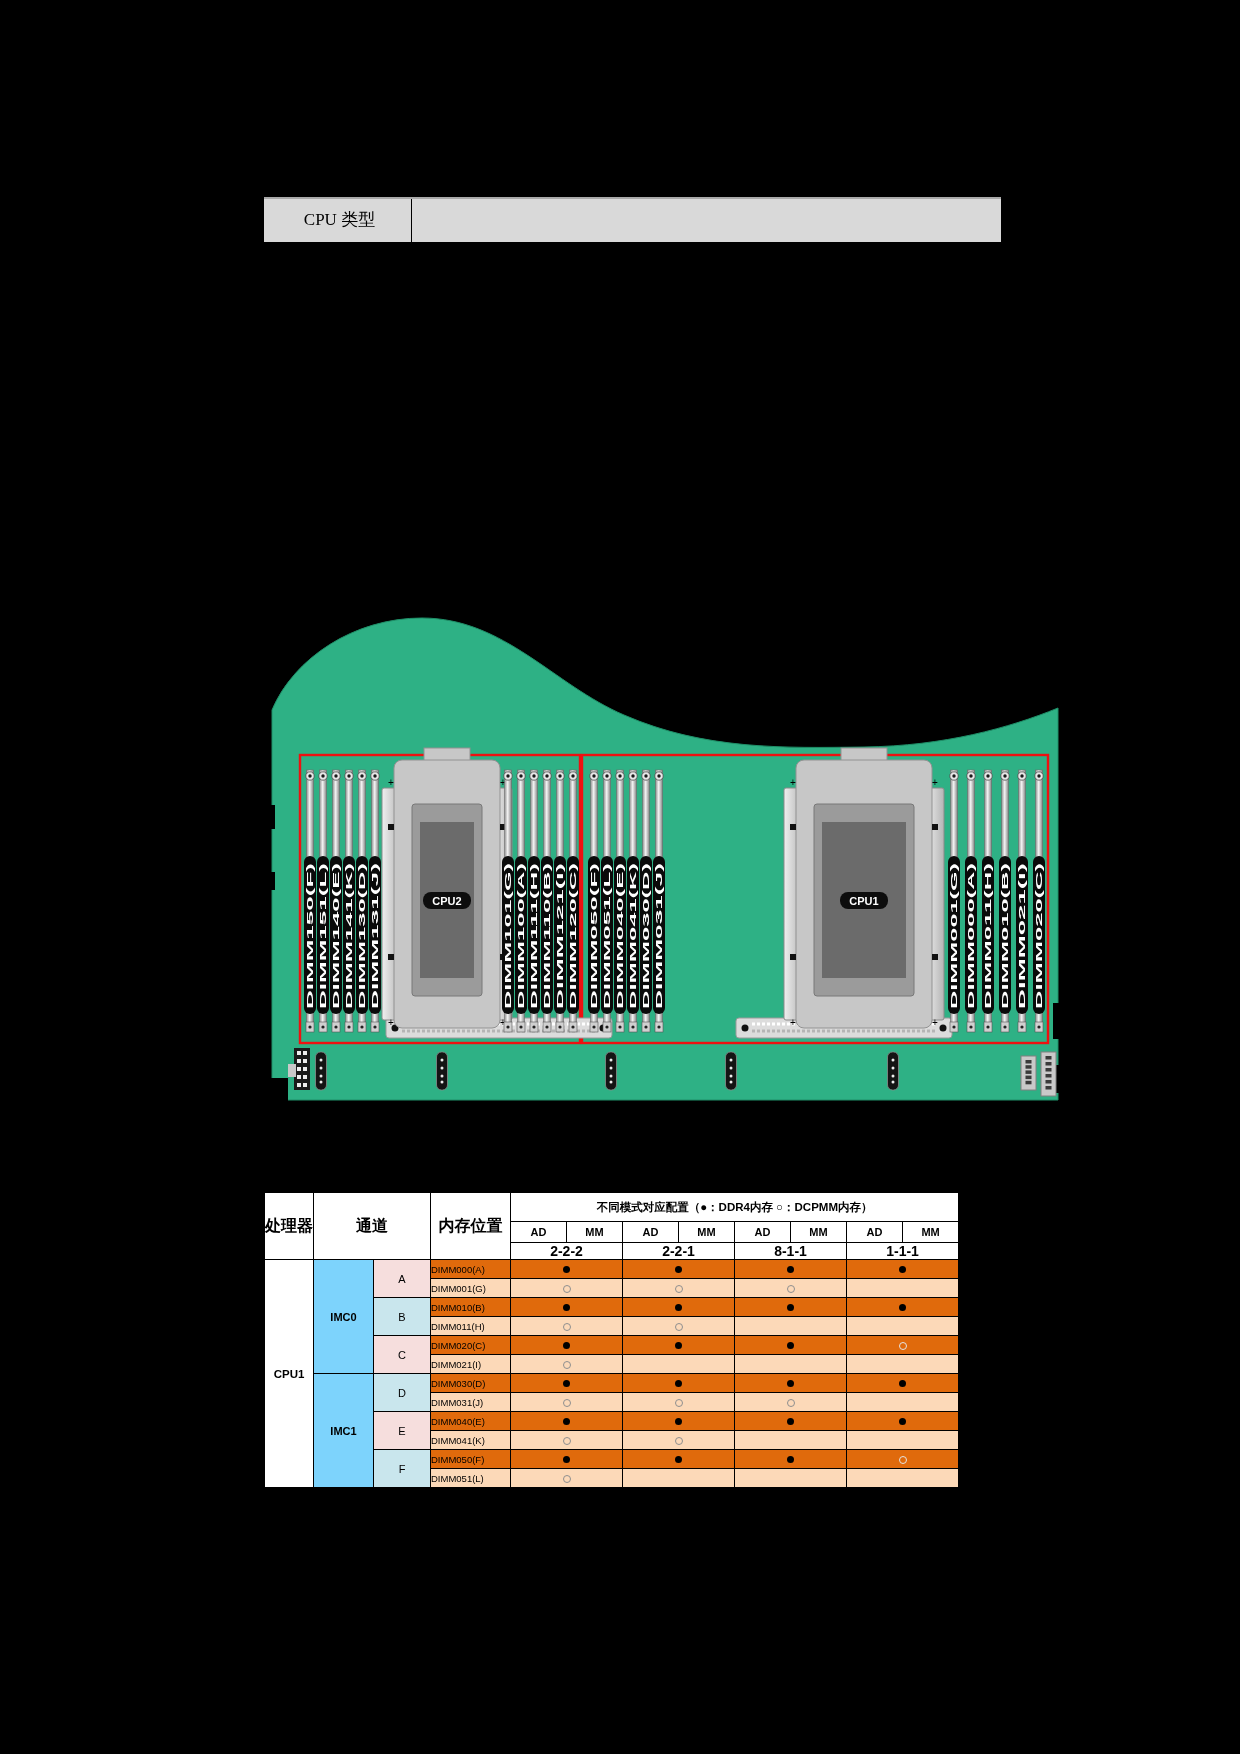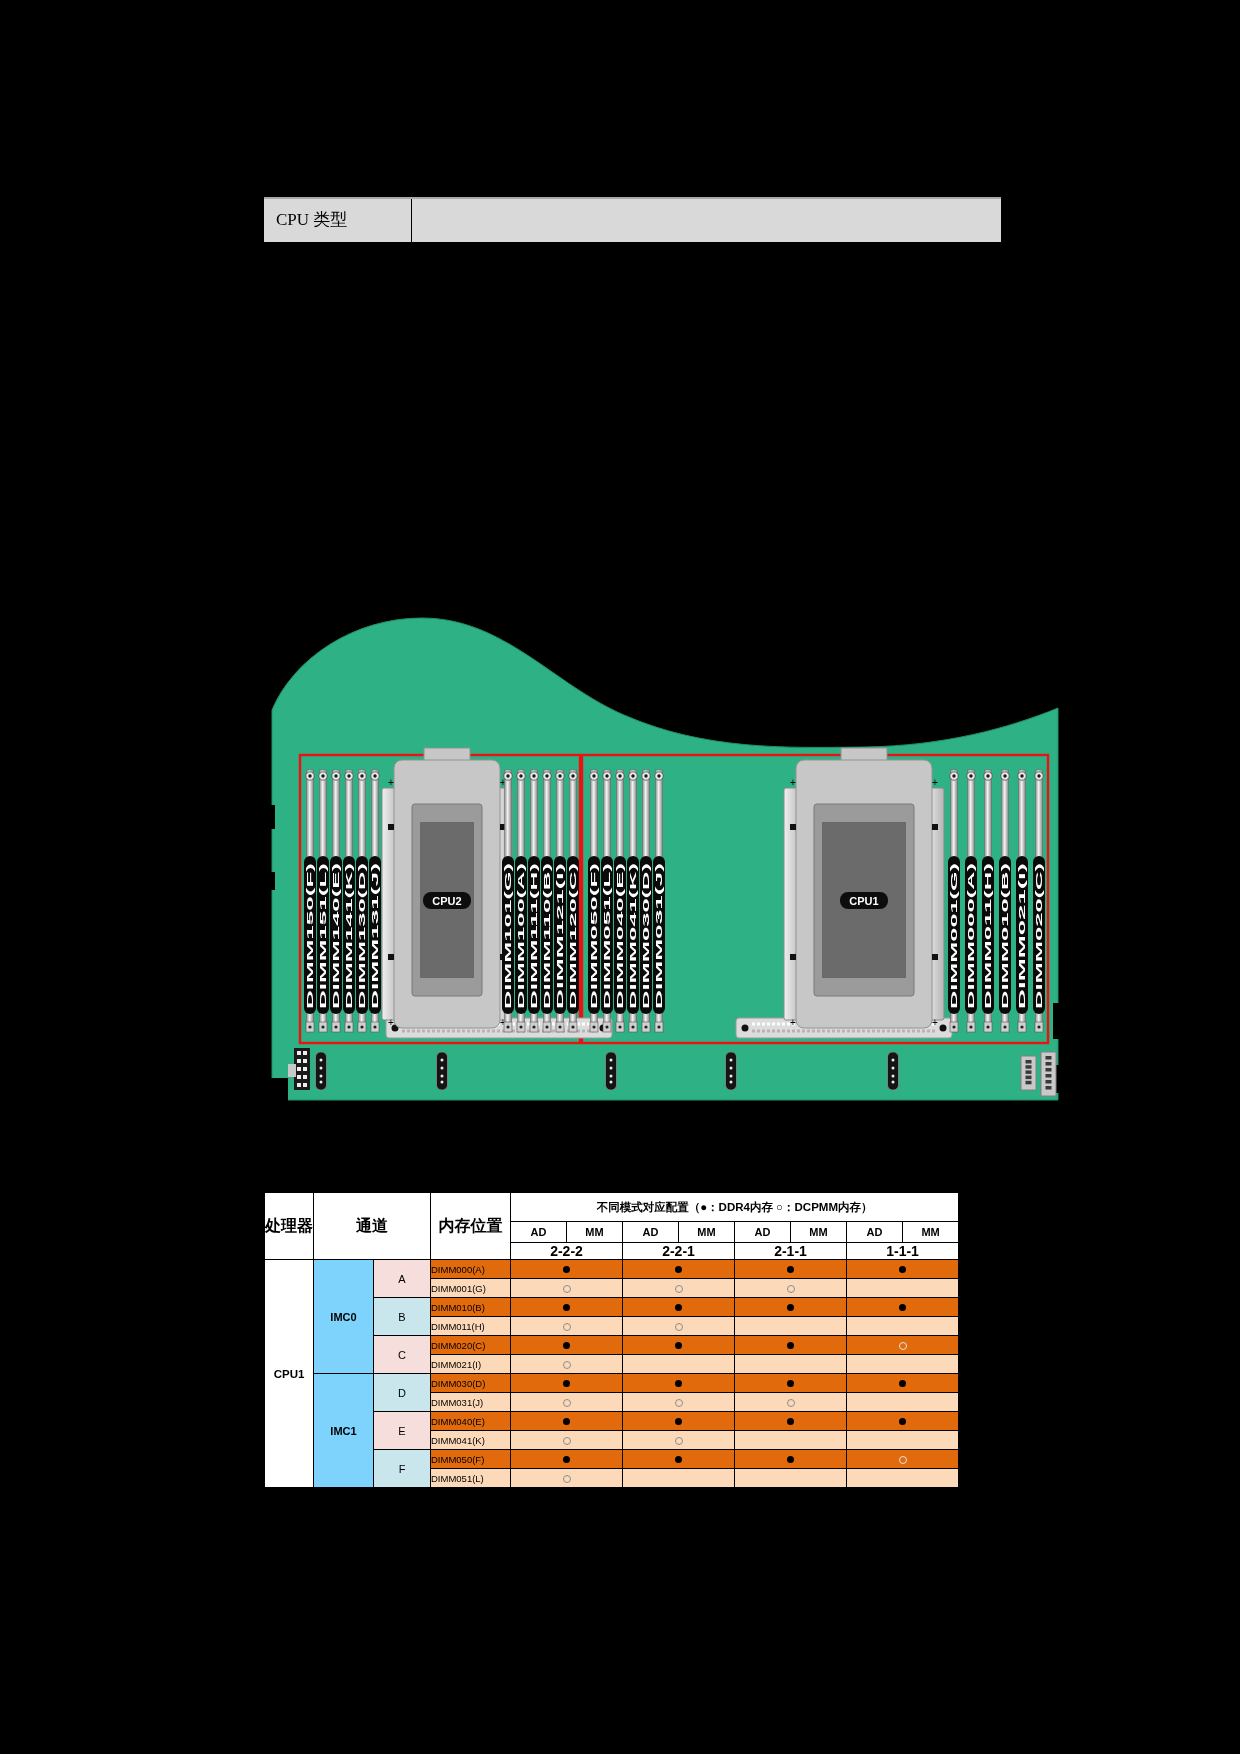--- a/index.html
+++ b/index.html
@@ -3,21 +3,21 @@
 <meta charset="utf-8">
 <style>
   html,body{margin:0;padding:0;}
   body{width:1240px;height:1754px;background:#000;position:relative;overflow:hidden;
        font-family:"Liberation Sans","DejaVu Sans",sans-serif;}
 
   
   .t1{position:absolute;left:264px;top:197px;width:737px;display:flex;background:#d9d9d9;
       border-top:2px solid #a9a9a9;border-bottom:1.5px solid #000;
       font-family:"Liberation Serif","DejaVu Serif",serif;font-size:17px;color:#000;}
-  .t1-c1{width:148px;padding:9px 8px 11px 12px;border-right:1.5px solid #000;box-sizing:border-box;}
+  .t1-c1{width:148px;padding:9px 8px 11px 12px;border-right:1.5px solid #000;box-sizing:border-box;text-align:center;}
   .t1-c2{flex:1;padding:9px 12px 11px 12px;box-sizing:border-box;line-height:1.35;}
 
   
   .figure{position:absolute;left:264px;top:610px;width:800px;height:492px;}
 
   
   .t2wrap{position:absolute;left:264px;top:1192px;width:694px;}
   table.t2{border-collapse:collapse;table-layout:fixed;width:694px;background:#fff;color:#000;}
   table.t2 th,table.t2 td{border:1px solid #000;padding:0;overflow:hidden;white-space:nowrap;}
   table.t2 thead th{background:#fff;font-weight:bold;text-align:center;}
@@ -359,21 +359,21 @@
           <th class="sub">AD</th>
           <th class="sub">MM</th>
           <th class="sub">AD</th>
           <th class="sub">MM</th>
           <th class="sub">AD</th>
           <th class="sub">MM</th>
         </tr>
       <tr id="t2-modenames">
           <th class="mode" colspan="2">2-2-2</th>
           <th class="mode" colspan="2">2-2-1</th>
-          <th class="mode" colspan="2">2-1-1</th>
+          <th class="mode" colspan="2">8-1-1</th>
           <th class="mode" colspan="2">1-1-1</th>
         </tr>
     </thead>
     <tbody id="t2body">
         <tr class="dark">
           <td class="proc" rowspan="12">CPU1</td>
           <td class="imc" rowspan="6">IMC0</td>
           <td class="ch pink" rowspan="2">A</td>
           <td class="loc">DIMM000(A)</td>
           <td class="mark" colspan="2"><span class="dot"></span></td>

